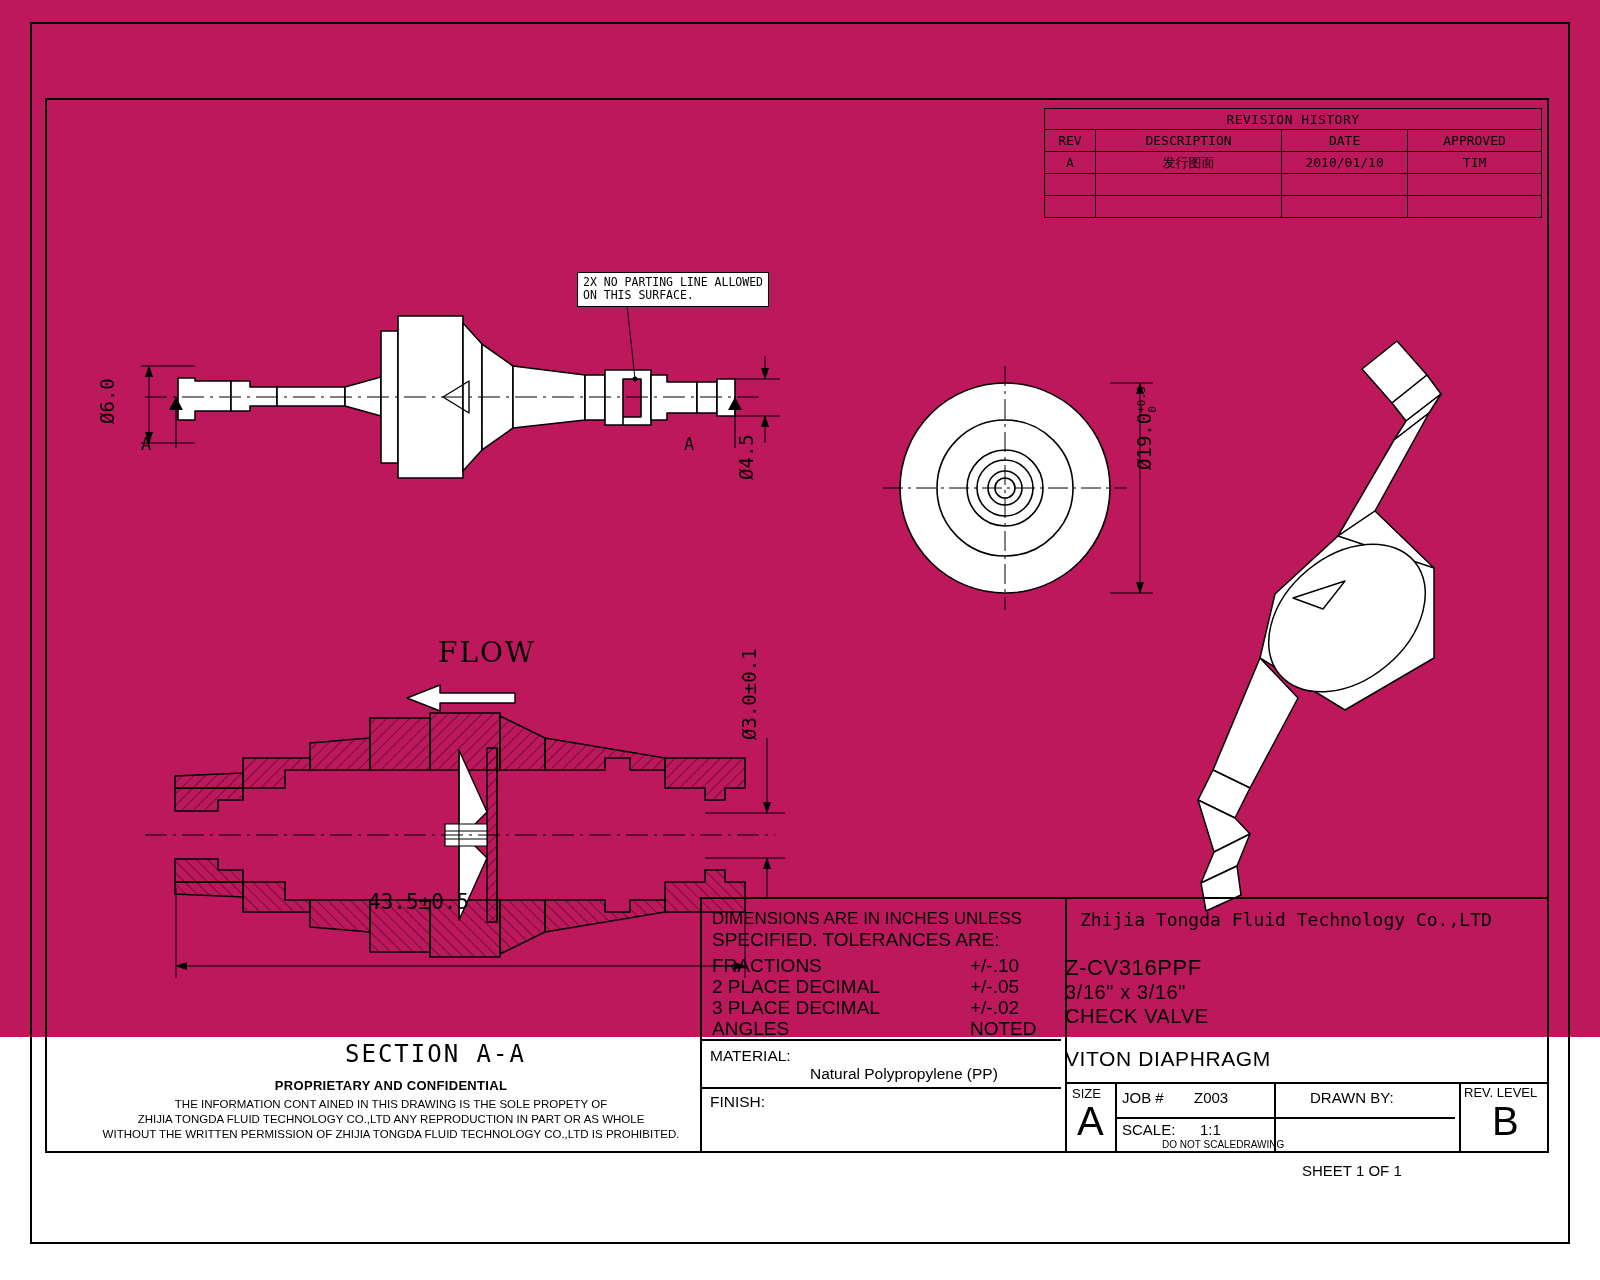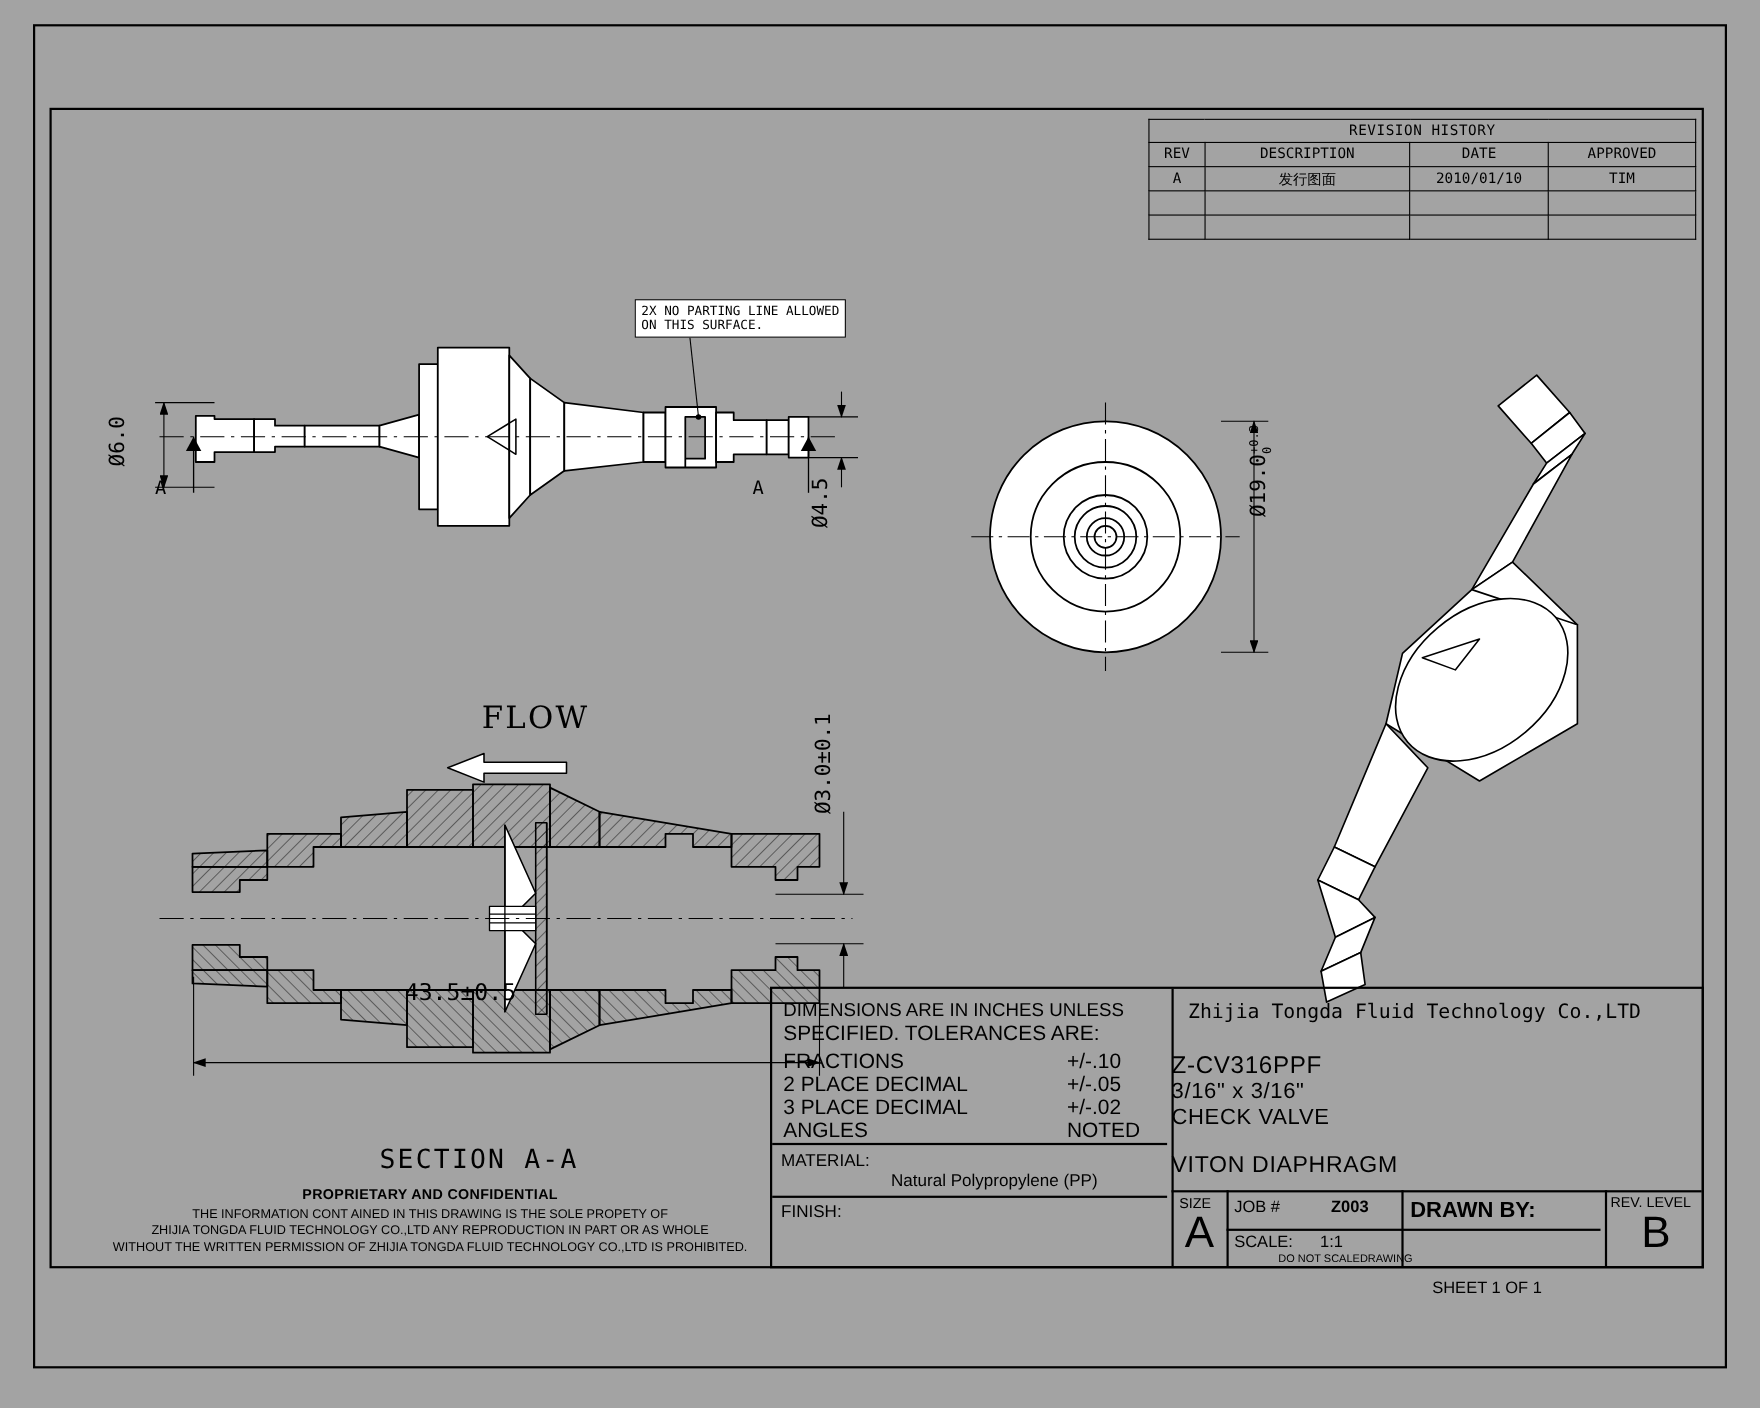--- a/index.html
+++ b/index.html
@@ -11,22 +11,22 @@
     width: 1600px;
     height: 1280px;
     font-family: "Liberation Sans", sans-serif;
     color: #000000;
     overflow: hidden;
   }
   .sheet {
     position: absolute;
     left: 0; top: 0;
     width: 1600px;
-    height: 1280px;
-    background: #a3a3a3;
+    height: 1037px;
+    background: #be185d;
   }
   .outer-border {
     position: absolute;
     left: 30px; top: 22px;
     width: 1540px;
     height: 1222px;
     border: 2px solid #000;
     box-sizing: border-box;
   }
   .inner-border {
@@ -446,27 +446,27 @@
 
     <div class="part-line" style="left:363px; width:486px; top:56px; font-size:22px;">Z-CV316PPF</div>
     <div class="part-line" style="left:363px; width:486px; top:82px;">3/16" x 3/16"</div>
     <div class="part-line" style="left:363px; width:486px; top:106px;">CHECK VALVE</div>
     <div class="part-line" style="left:363px; width:486px; top:148px; font-size:21px;">VITON DIAPHRAGM</div>
 
     <div class="tol-text" style="left:370px; top:187px; font-size:13px;">SIZE</div>
     <div class="big-letter" style="left:375px; top:200px;">A</div>
 
     <div class="tol-text" style="left:420px; top:190px; font-size:15px;">JOB #</div>
-    <div class="tol-text" style="left:508px; top:190px; font-size:15px;font-weight:bold;">Z003</div>
+    <div class="tol-text" style="left:492px; top:190px; font-size:15px;">Z003</div>
 
     <div class="tol-text" style="left:420px; top:222px; font-size:15px;">SCALE:</div>
     <div class="tol-text" style="left:498px; top:222px; font-size:15px;">1:1</div>
     <div class="tol-text tiny" style="left:432px; top:240px;margin-left:28px;">DO NOT SCALEDRAWING</div>
 
-    <div class="tol-text" style="left:580px; top:190px; font-size:20px;font-weight:bold;">DRAWN BY:</div>
+    <div class="tol-text" style="left:608px; top:190px; font-size:15px;">DRAWN BY:</div>
     <div class="tol-text" style="left:600px; top:226px; font-size:15px;margin-top:37px;">SHEET  1 OF 1</div>
 
     <div class="tol-text" style="left:762px; top:186px; font-size:13px;">REV. LEVEL</div>
     <div class="big-letter" style="left:790px; top:200px;">B</div>
   </div>
 
   <div class="prop-block">
     <div class="prop-title">PROPRIETARY AND CONFIDENTIAL</div>
     <div class="prop-body">
       <div>THE INFORMATION CONT AINED IN THIS DRAWING IS THE SOLE PROPETY OF</div>

